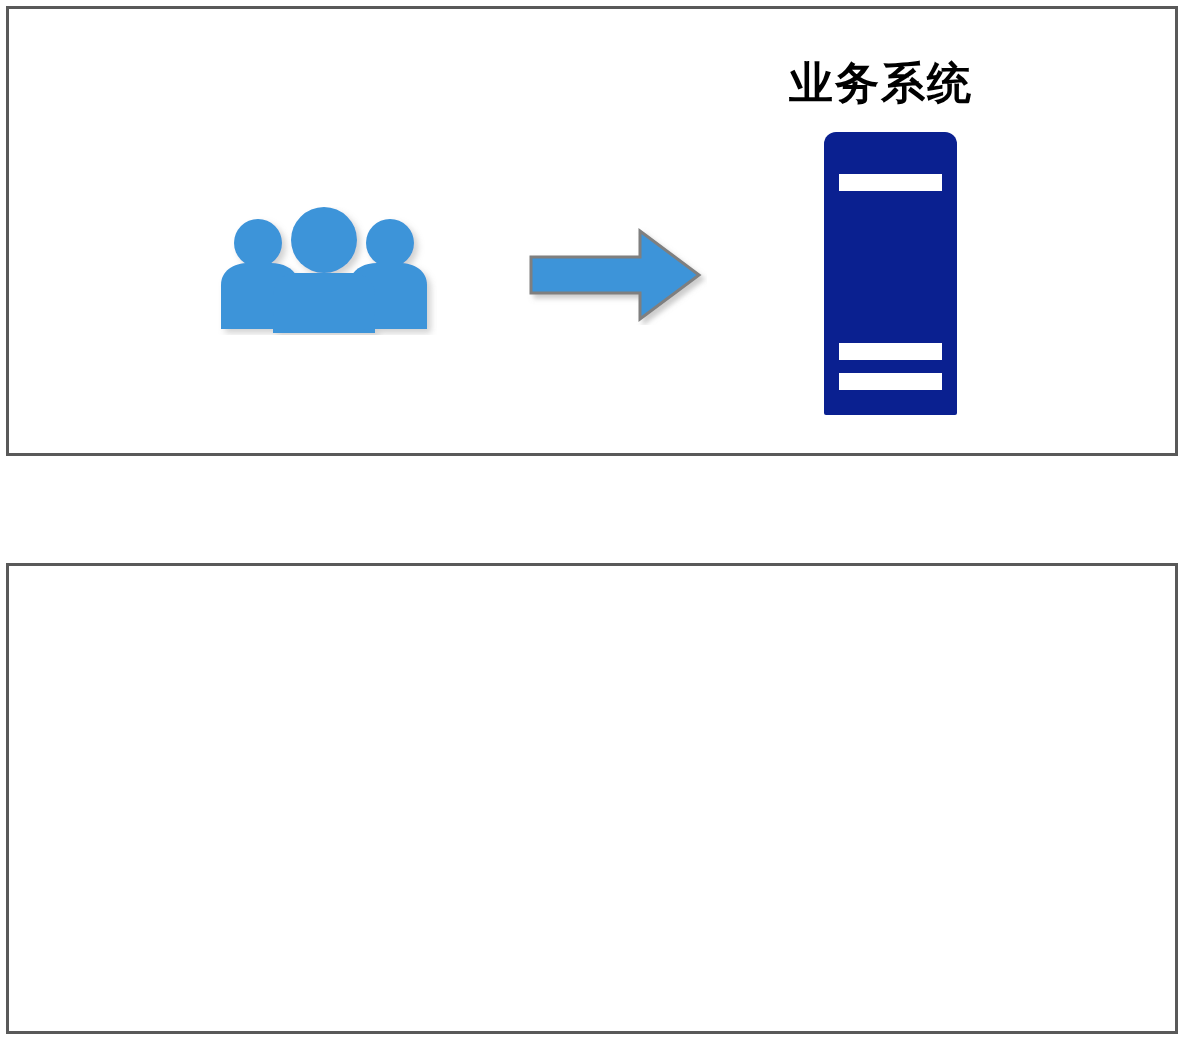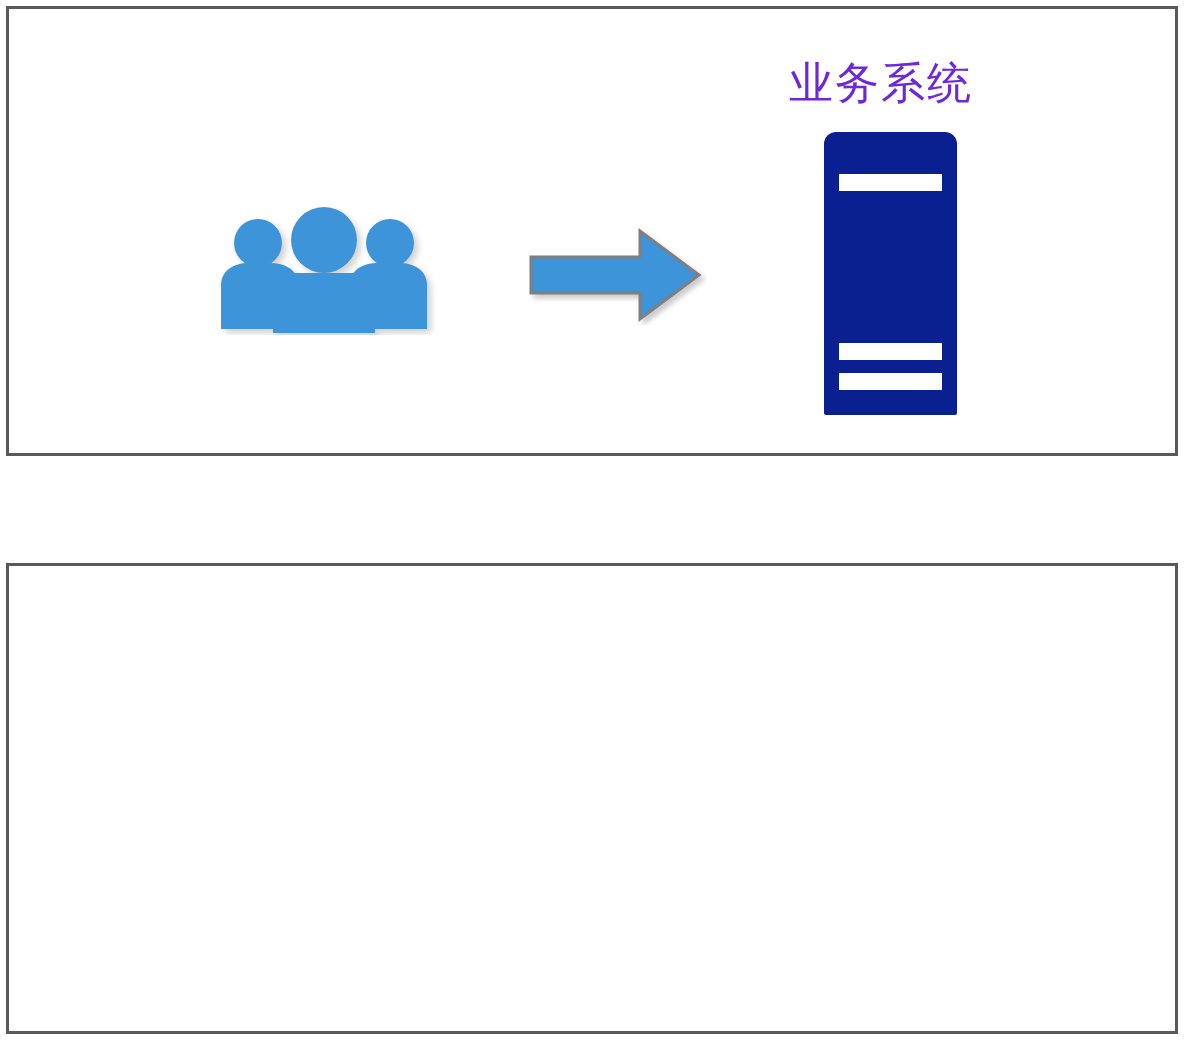--- a/index.html
+++ b/index.html
@@ -39,23 +39,23 @@
   .panel-bottom {
     left: 6px;
     top: 563px;
     width: 1172px;
     height: 471px;
   }
 
   
   .title {
     position: absolute;
-    color: #6d28d9;
+    color: #000000;
     font-size: 46px;
-    font-weight: 400;
+    font-weight: 700;
     letter-spacing: 2px;
     white-space: nowrap;
     line-height: 1;
   }
   .title-top {
     left: 780px;
     top: 52px;
     font-size: 44px;
   }
 

